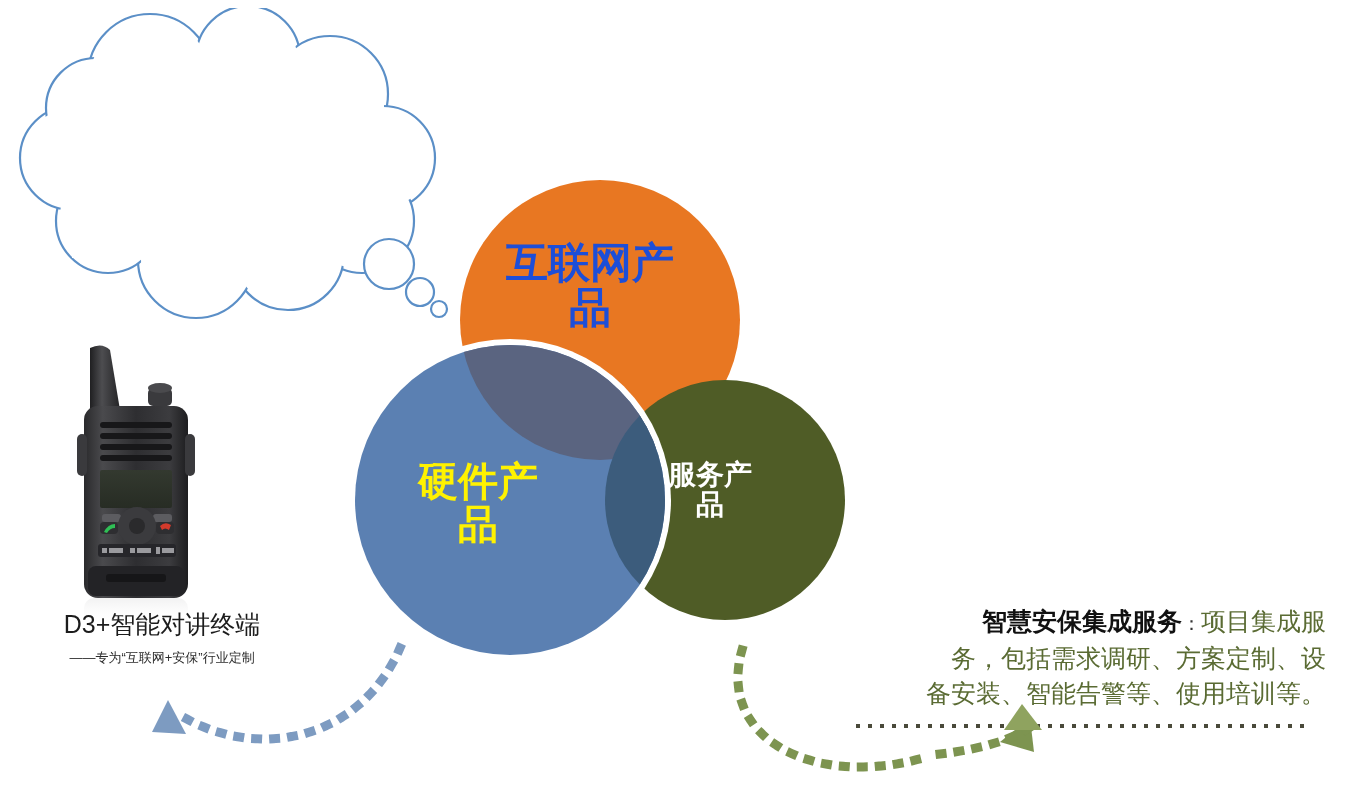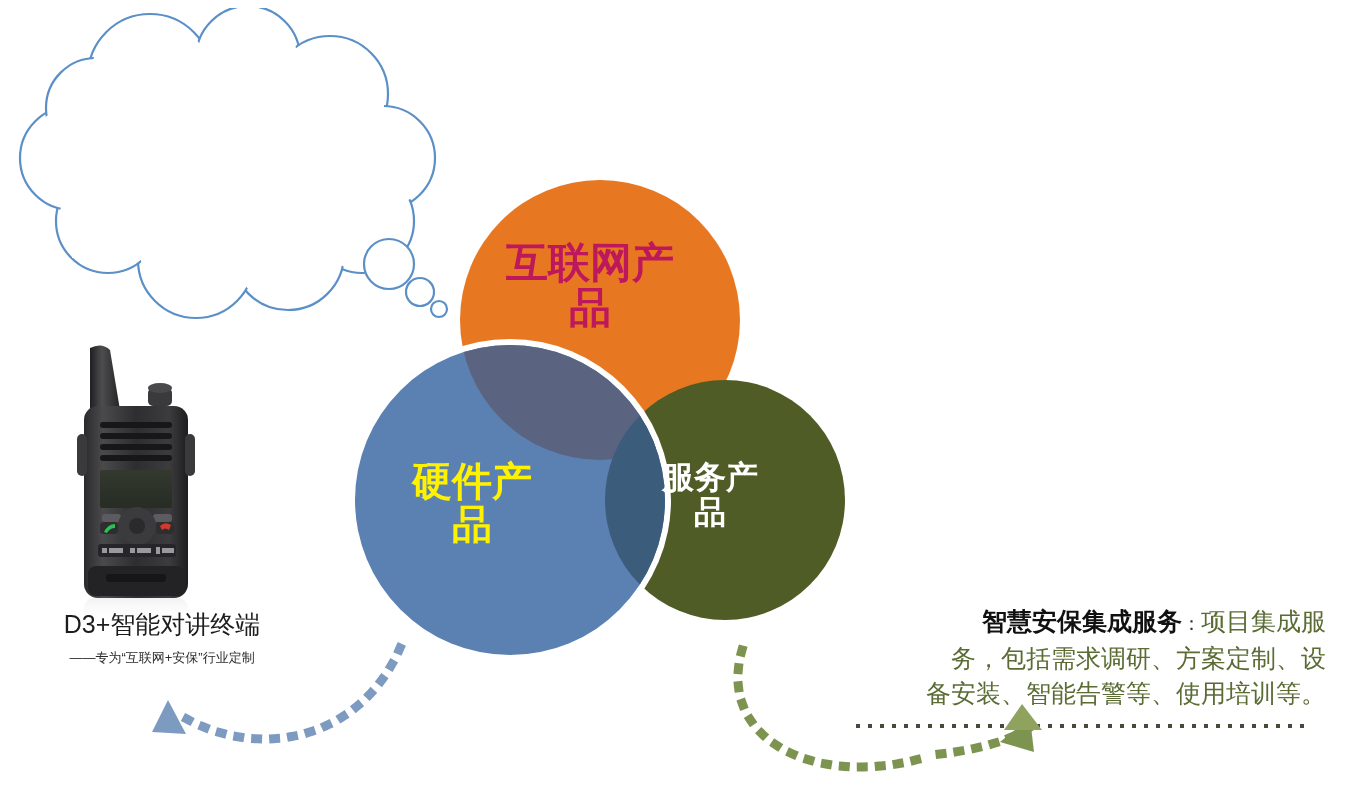--- a/index.html
+++ b/index.html
@@ -74,34 +74,34 @@
     text-align: center;
     font-weight: bold;
     line-height: 1.08;
     pointer-events: none;
   }
   #label-internet {
     left: 145px;
     top: 70px;
     width: 230px;
     font-size: 42px;
-    color: #be185d;
+    color: #1d4ed8;
   }
   #label-hardware {
-    left: 42px;
+    left: 48px;
     top: 290px;
     width: 200px;
     font-size: 40px;
     color: #FFF200;
   }
   #label-service {
     left: 285px;
     top: 290px;
     width: 190px;
-    font-size: 32px;
+    font-size: 28px;
     color: #FFFFFF;
   }
 
   
   #device-group {
     position: absolute;
     left: 22px;
     top: 330px;
     width: 290px;
     height: 340px;

